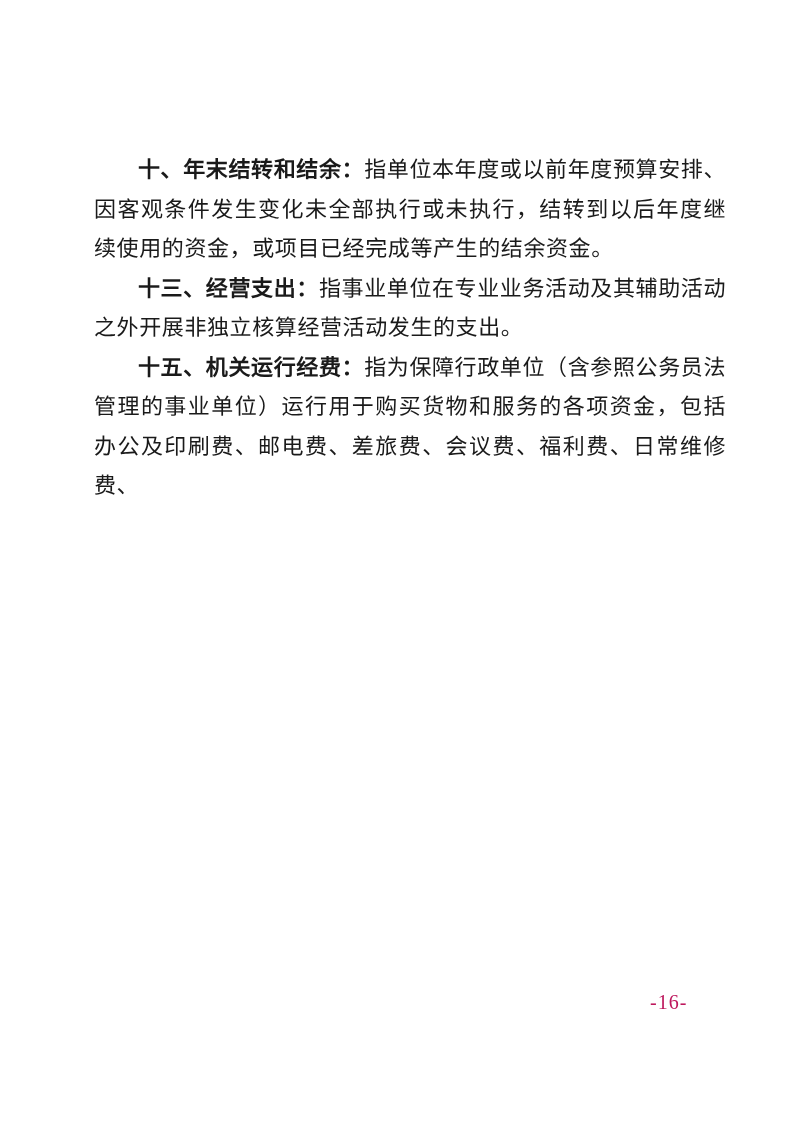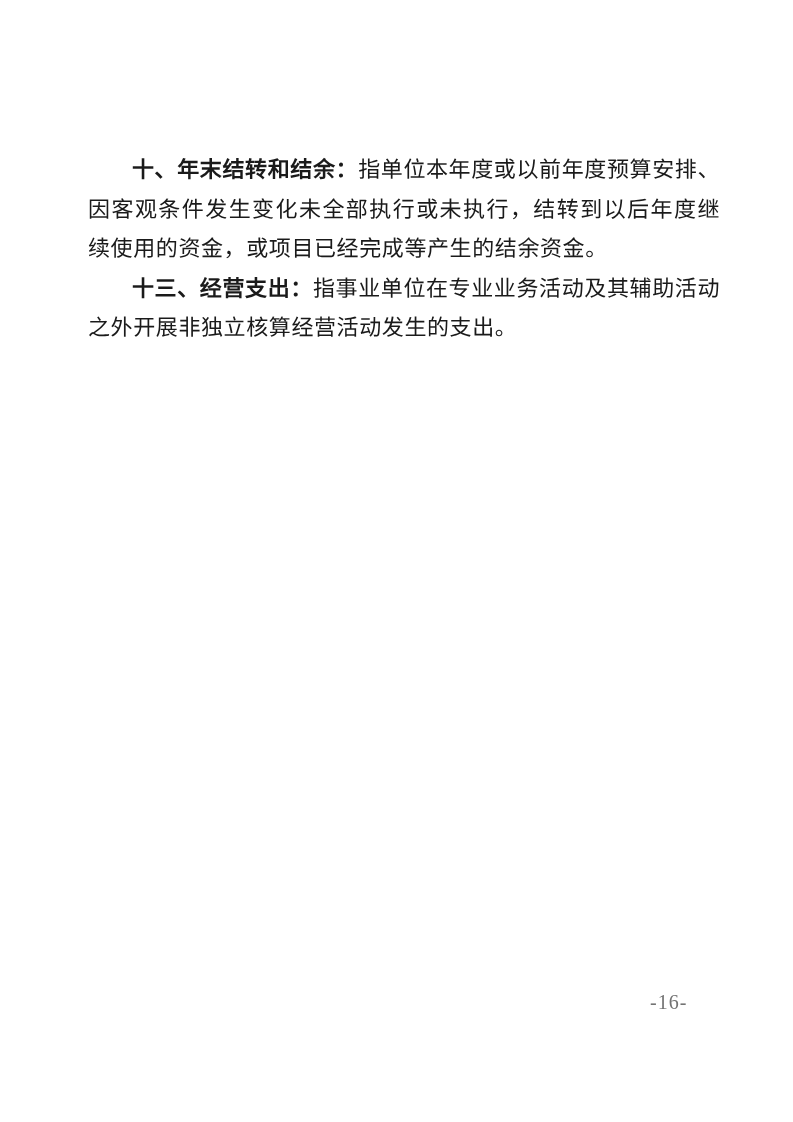--- a/index.html
+++ b/index.html
@@ -11,21 +11,21 @@
     position: relative;
     width: 793px;
     height: 1122px;
     background: #ffffff;
     overflow: hidden;
     color: #1a1a1a;
     font-family: "Liberation Serif", "DejaVu Serif", serif;
   }
   .content {
     position: absolute;
-    left: 88px;
+    left: 94px;
     top: 150px;
     width: 632px;
   }
   .para {
     margin: 0;
     padding: 0;
     font-size: 22px;
     line-height: 39.5px;
     letter-spacing: 0.6px;
     text-indent: 2em;
@@ -35,26 +35,27 @@
   }
   .term {
     font-weight: bold;
   }
   .page-number {
     position: absolute;
     left: 650px;
     top: 991px;
     font-size: 20px;
     letter-spacing: 1px;
-    color: #737373;
+    color: #be185d;
     font-family: "Liberation Serif", "DejaVu Serif", serif;
   }
 </style>
 </head>
 <body>
 
 <div class="page">
   <div class="content">
     <p class="para"><span class="term">十、年末结转和结余：</span><span class="def">指单位本年度或以前年度预算安排、因客观条件发生变化未全部执行或未执行，结转到以后年度继续使用的资金，或项目已经完成等产生的结余资金。</span></p>
     <p class="para"><span class="term">十三、经营支出：</span><span class="def">指事业单位在专业业务活动及其辅助活动之外开展非独立核算经营活动发生的支出。</span></p>
+    <p class="para"><span class="term">十五、机关运行经费：</span><span class="def">指为保障行政单位（含参照公务员法管理的事业单位）运行用于购买货物和服务的各项资金，包括办公及印刷费、邮电费、差旅费、会议费、福利费、日常维修费、</span></p>
   </div>
   <div class="page-number">-16-</div>
 </div>
 
 </body></html>

